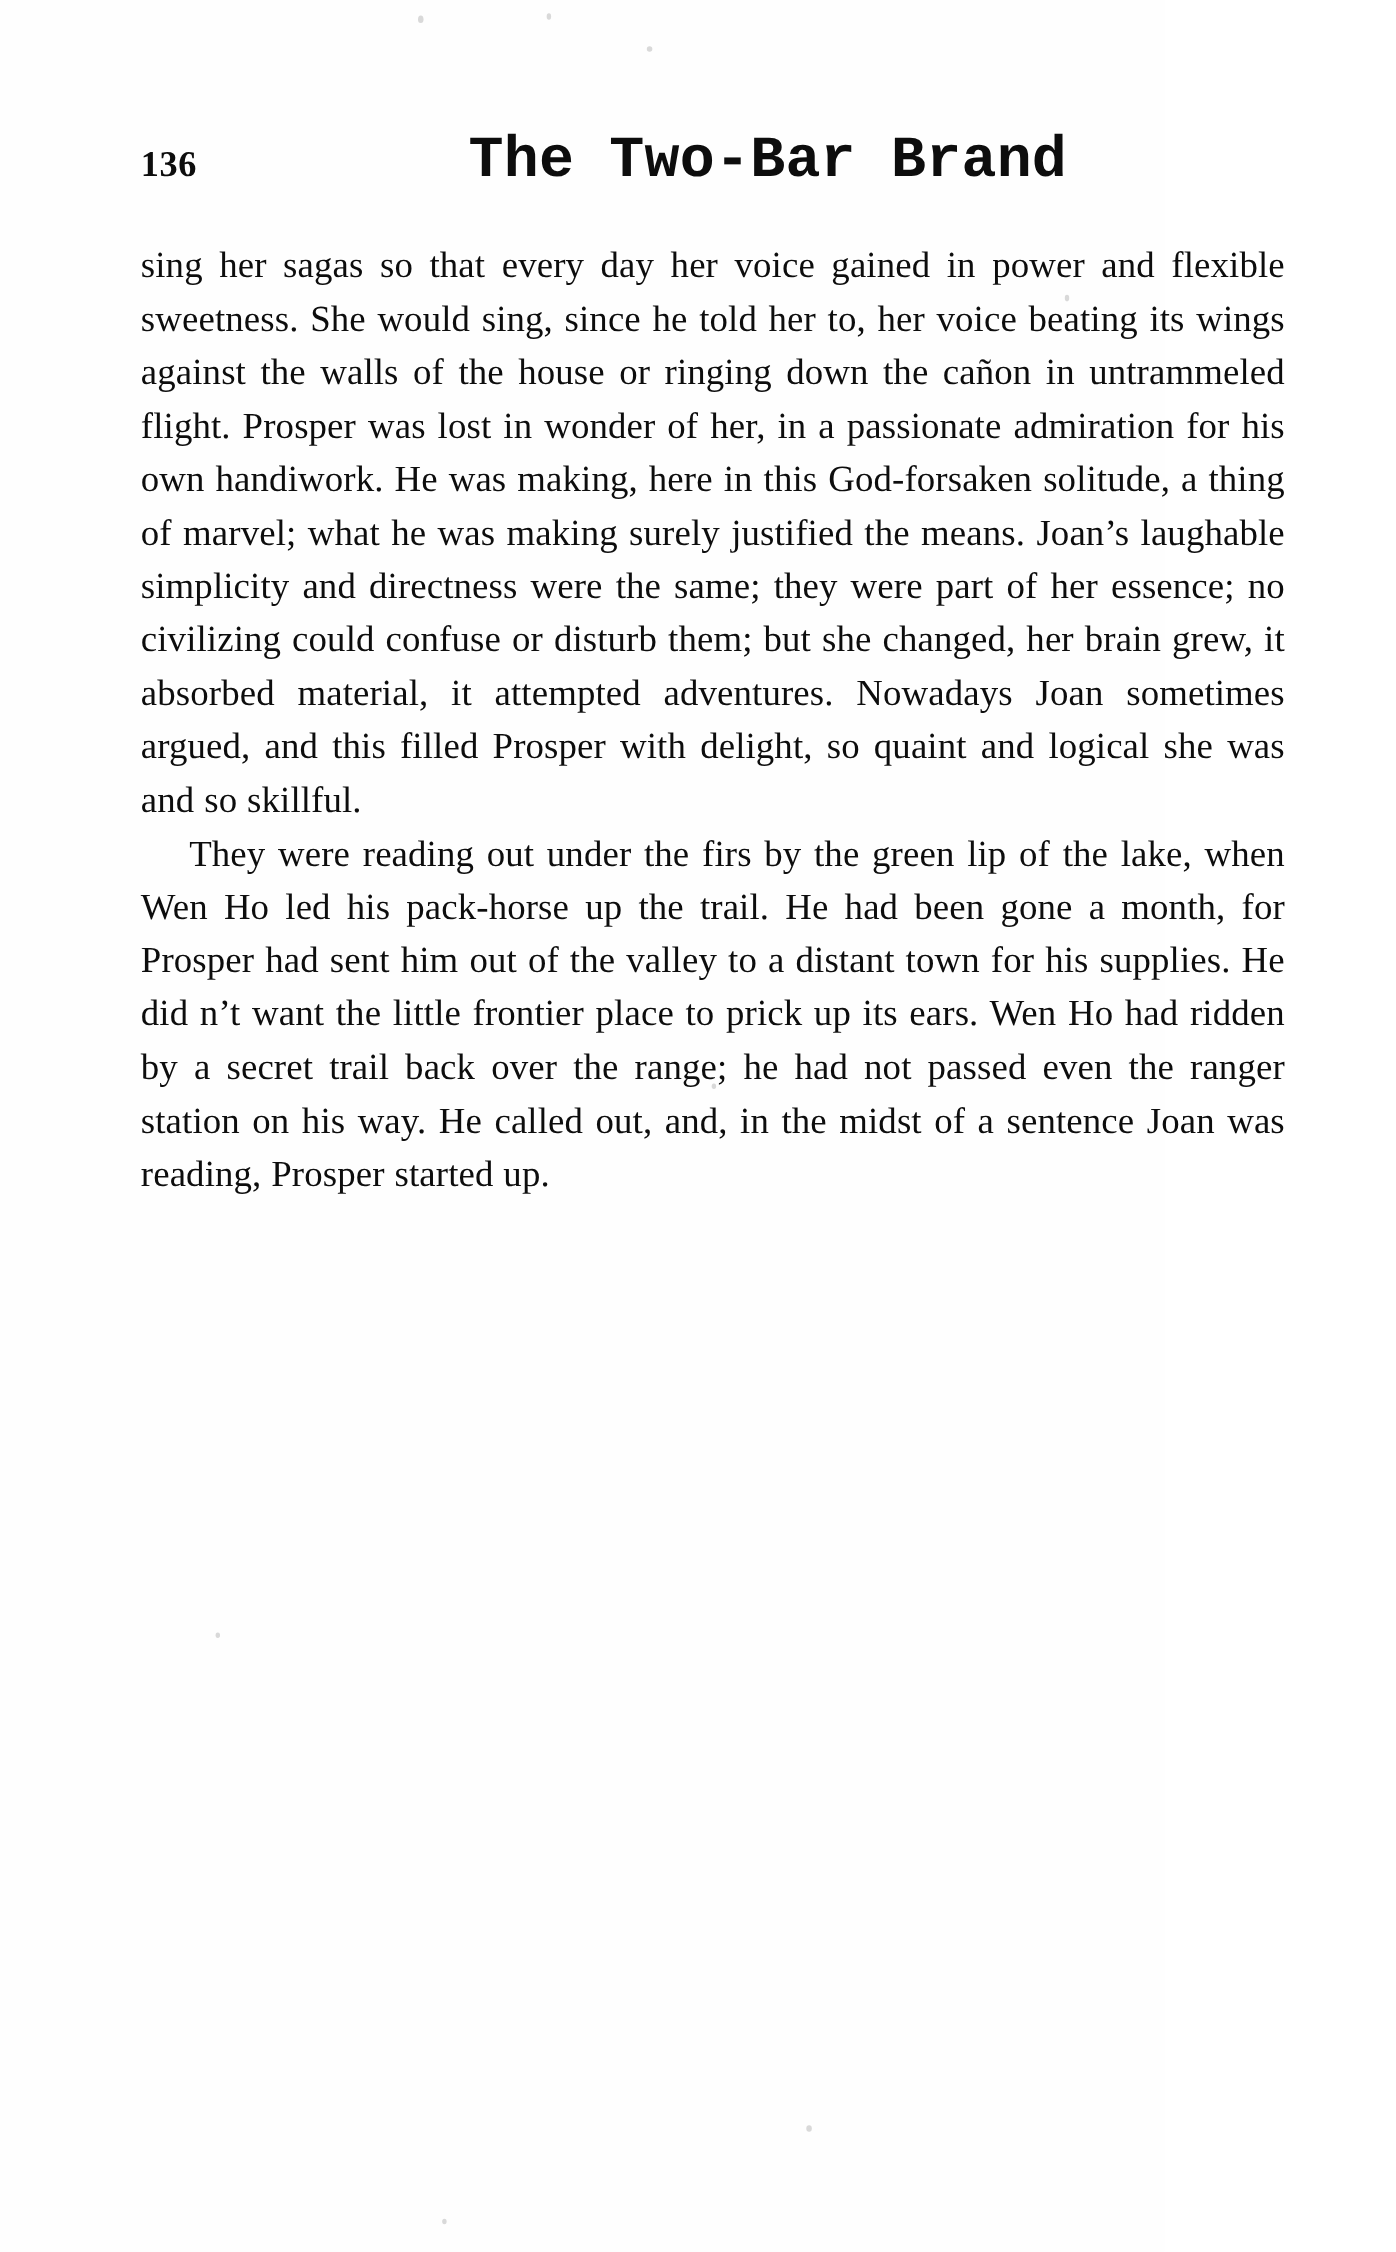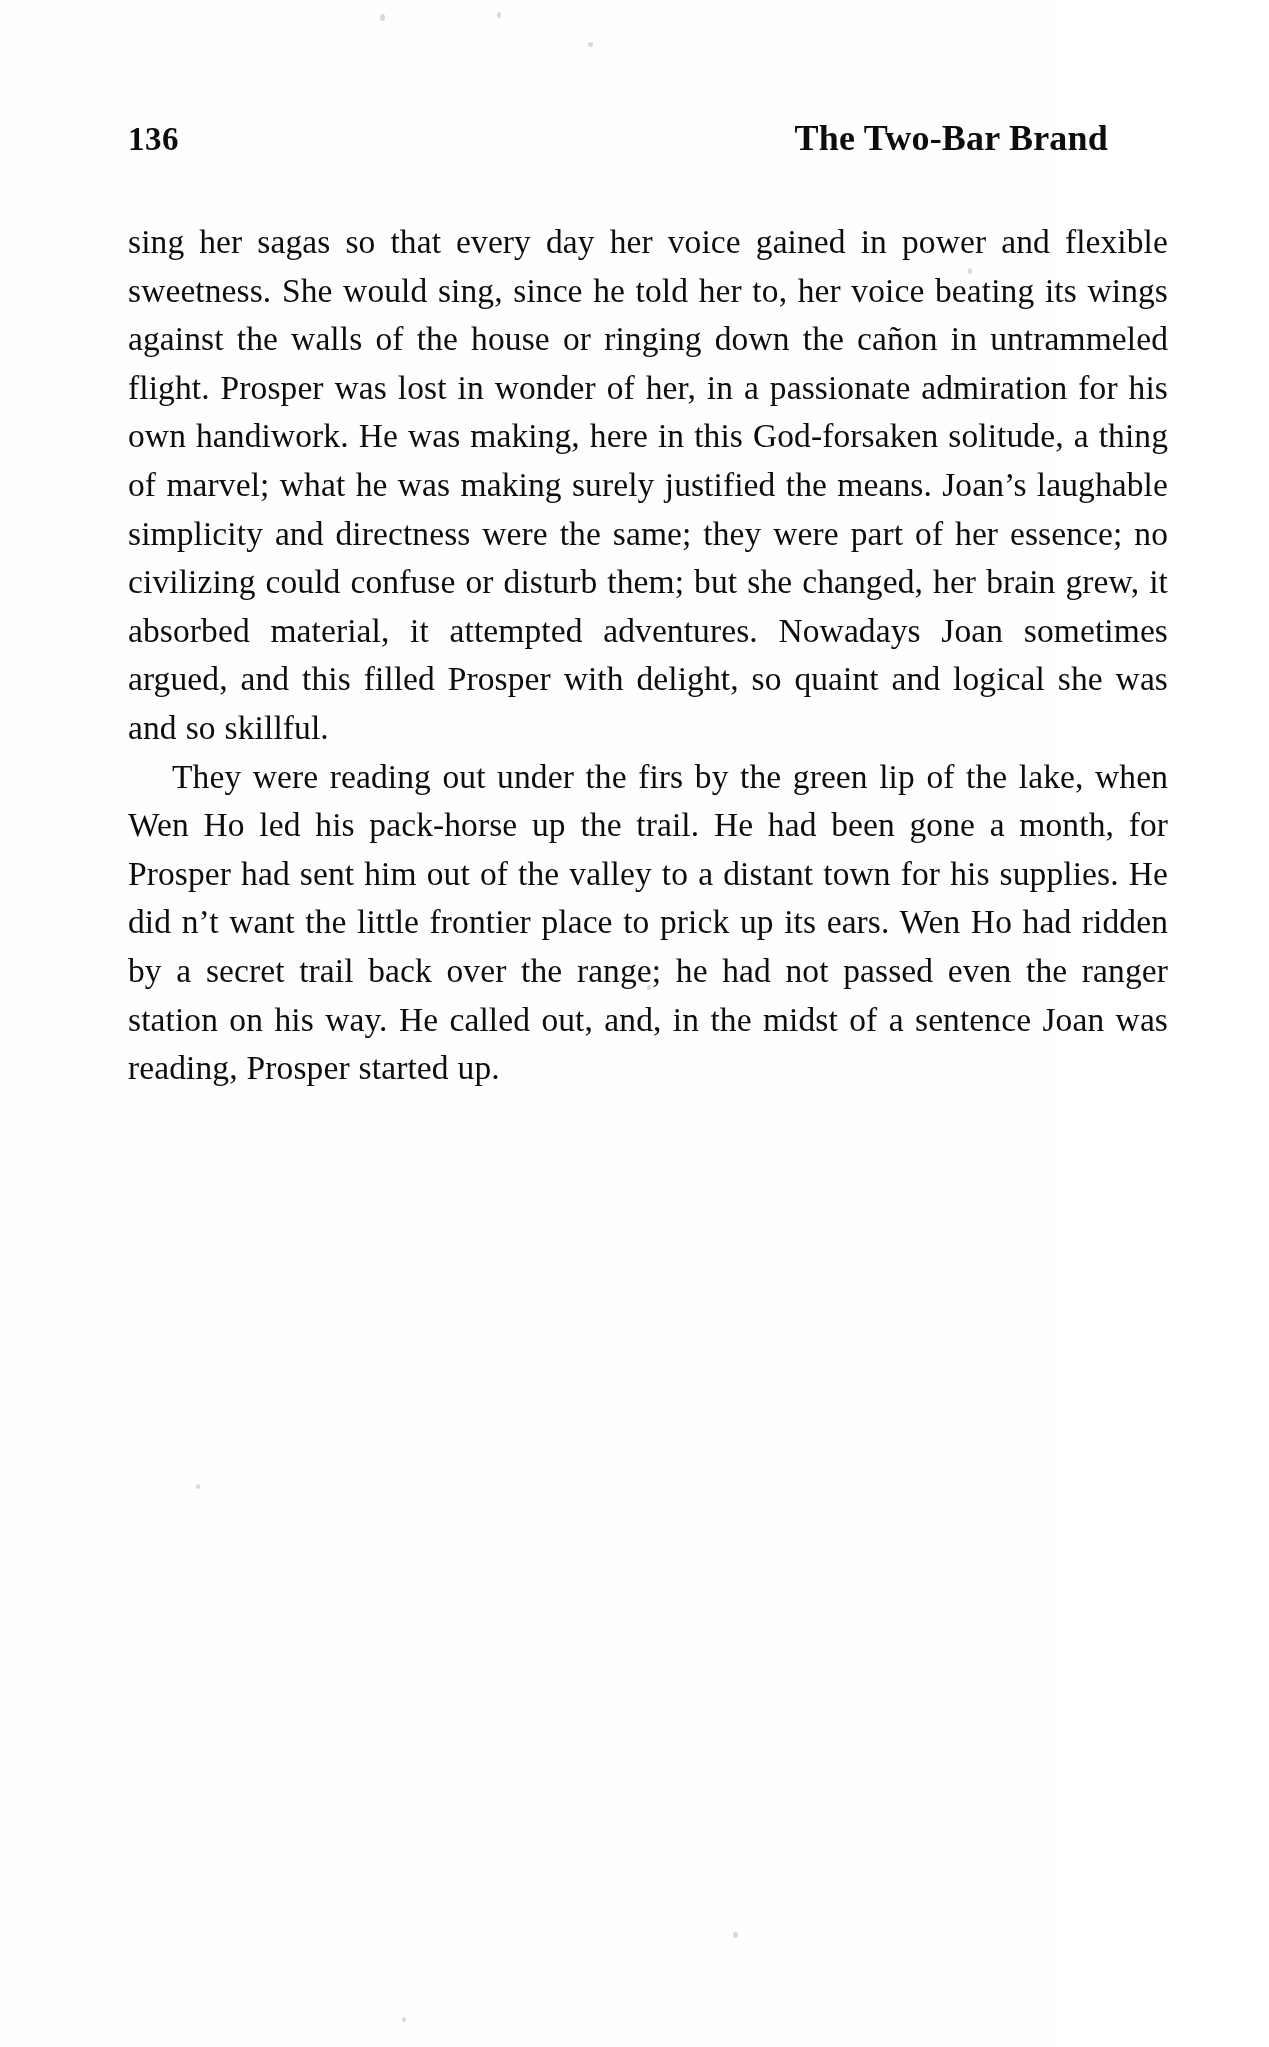--- a/index.html
+++ b/index.html
@@ -38,26 +38,27 @@
     font-family: "Liberation Serif", "DejaVu Serif", serif;
     font-weight: 700;
     font-size: 33px;
     letter-spacing: 0.5px;
     width: 160px;
     flex: 0 0 160px;
     line-height: 1;
   }
   .running-title {
     flex: 1 1 auto;
-    text-align: right;
+    text-align: center;
     font-weight: 700;
-    font-size: 36px;
+    font-size: 53px;
     letter-spacing: 0.2px;
     line-height: 1;
     padding-right: 110px;
+    font-family: Liberation Mono, monospace;
   }
   .body-text {
     margin-top: 28px;
     width: 1040px;
     font-size: 33.5px;
     line-height: 48.6px;
     text-align: justify;
     text-justify: inter-word;
     letter-spacing: 0.1px;
     word-spacing: 0.5px;

